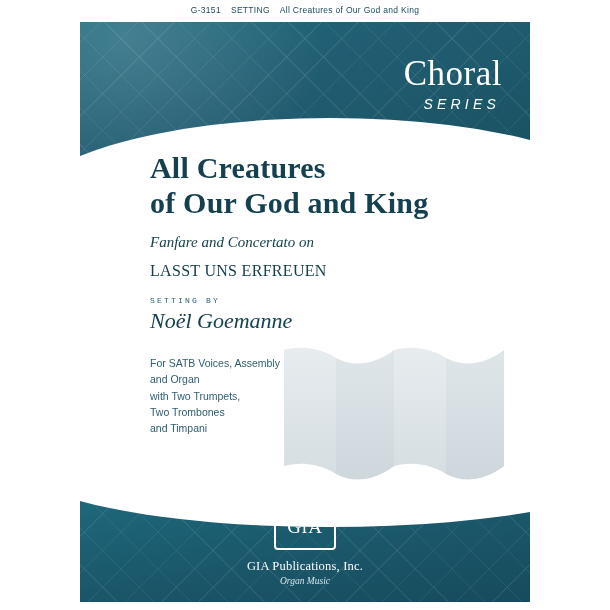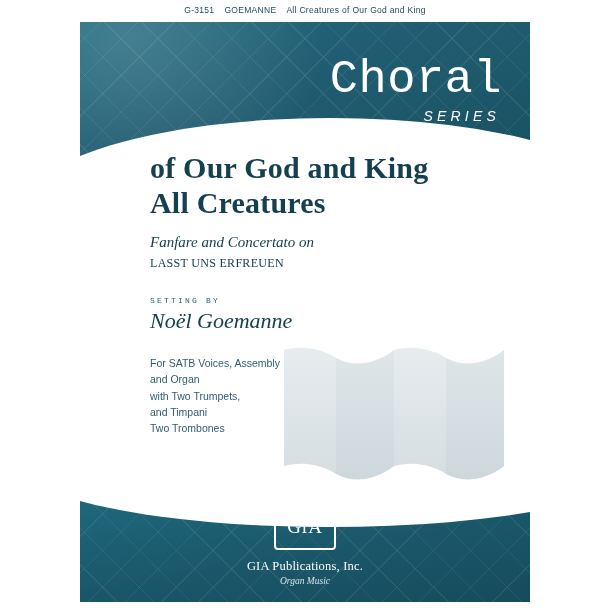--- a/index.html
+++ b/index.html
@@ -93,22 +93,22 @@
 
   .choral-block {
     position: absolute;
     right: 28px;
     top: 34px;
     text-align: right;
     color: #ffffff;
     z-index: 3;
   }
   .choral-title {
-    font-family: Liberation Mono, monospace;
-    font-size: 47px;
+    font-family: Liberation Serif, serif;
+    font-size: 35px;
     letter-spacing: 0.5px;
     line-height: 1;
   }
   .choral-sub {
     font-size: 14px;
     letter-spacing: 4.2px;
     margin-top: 5px;
     margin-right: 2px;
     font-style: italic;
   }
@@ -132,24 +132,24 @@
   .work-subtitle-1 {
     font-family: "Liberation Serif", serif;
     font-style: italic;
     font-size: 15px;
     color: #15404f;
     margin-top: 12px;
     line-height: 1.25;
   }
   .work-subtitle-2 {
     font-family: "Liberation Serif", serif;
-    font-size: 12px;
+    font-size: 16px;
     color: #15404f;
     letter-spacing: 0.3px;
-    margin-top: 4px;
+    margin-top: 10px;
   }
 
   .setting-label {
     position: absolute;
     left: 70px;
     top: 274px;
     font-size: 8px;
     letter-spacing: 2.2px;
     color: #2a6076;
     z-index: 4;
@@ -251,21 +251,21 @@
     color: #cfe0e7;
   }
 </style>
 </head>
 <body>
 
 <div class="page">
 
   <div class="header-bar">
     <span class="hb-code">G-3151</span>
-    <span class="hb-composer">GOEMANNE</span>
+    <span class="hb-composer">SETTING</span>
     <span class="hb-title">All Creatures of Our God and King</span>
   </div>
 
   <div class="cover">
 
     <div class="teal-panel">
       <div class="lattice"></div>
       <div class="sheen"></div>
     </div>
     <div class="teal-curve"></div>
@@ -286,35 +286,35 @@
           <stop offset="100%" stop-color="#cdd7dc"></stop>
         </linearGradient>
       </defs>
       <path d="M10,8 C40,0 62,16 62,16 L62,132 C62,132 40,116 10,124 Z" fill="url(#rg1)"></path>
       <path d="M62,16 C92,32 120,8 120,8 L120,124 C120,124 92,148 62,132 Z" fill="url(#rg2)"></path>
       <path d="M120,8 C150,0 172,16 172,16 L172,132 C172,132 150,116 120,124 Z" fill="url(#rg1)"></path>
       <path d="M172,16 C202,32 230,8 230,8 L230,124 C230,124 202,148 172,132 Z" fill="url(#rg2)"></path>
     </svg>
 
     <div class="title-block">
+      <div class="work-title">All Creatures</div>
       <div class="work-title">of Our God and King</div>
-      <div class="work-title">All Creatures</div>
       <div class="work-subtitle-1">Fanfare and Concertato on</div>
       <div class="work-subtitle-2">LASST UNS ERFREUEN</div>
     </div>
 
     <div class="setting-label">SETTING BY</div>
     <div class="composer">Noël Goemanne</div>
 
     <div class="scoring">
       <div>For SATB Voices, Assembly</div>
       <div>and Organ</div>
       <div>with Two Trumpets,</div>
+      <div>Two Trombones</div>
       <div>and Timpani</div>
-      <div>Two Trombones</div>
     </div>
 
     <div class="bottom-band">
       <div class="lattice"></div>
       <div class="bottom-curve"></div>
       <div class="logo-wrap">
         <div class="gia-logo">GiA</div>
         <div class="pub-name">GIA Publications, Inc.</div>
         <div class="pub-tag">Organ Music</div>
       </div>

